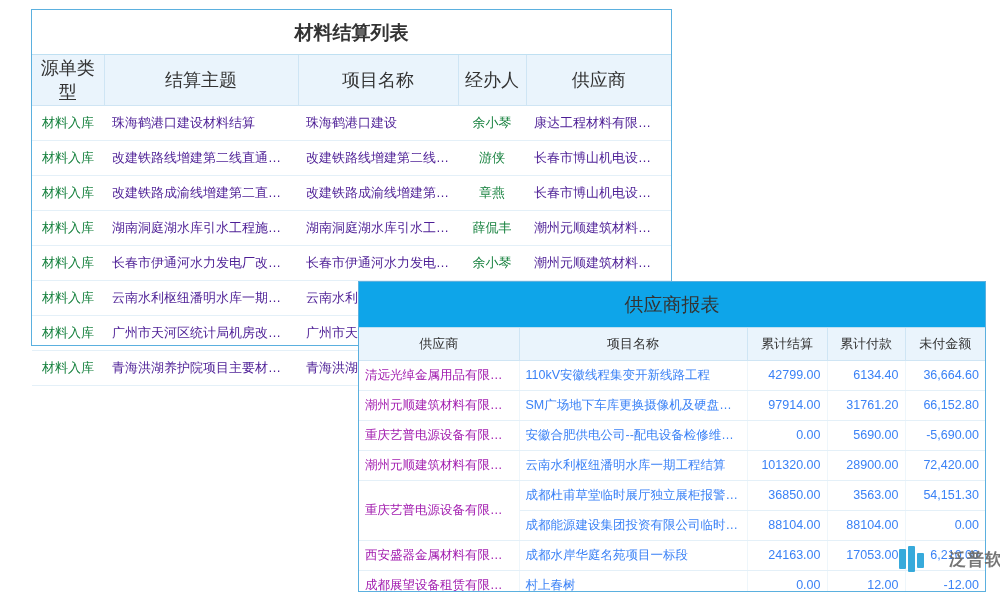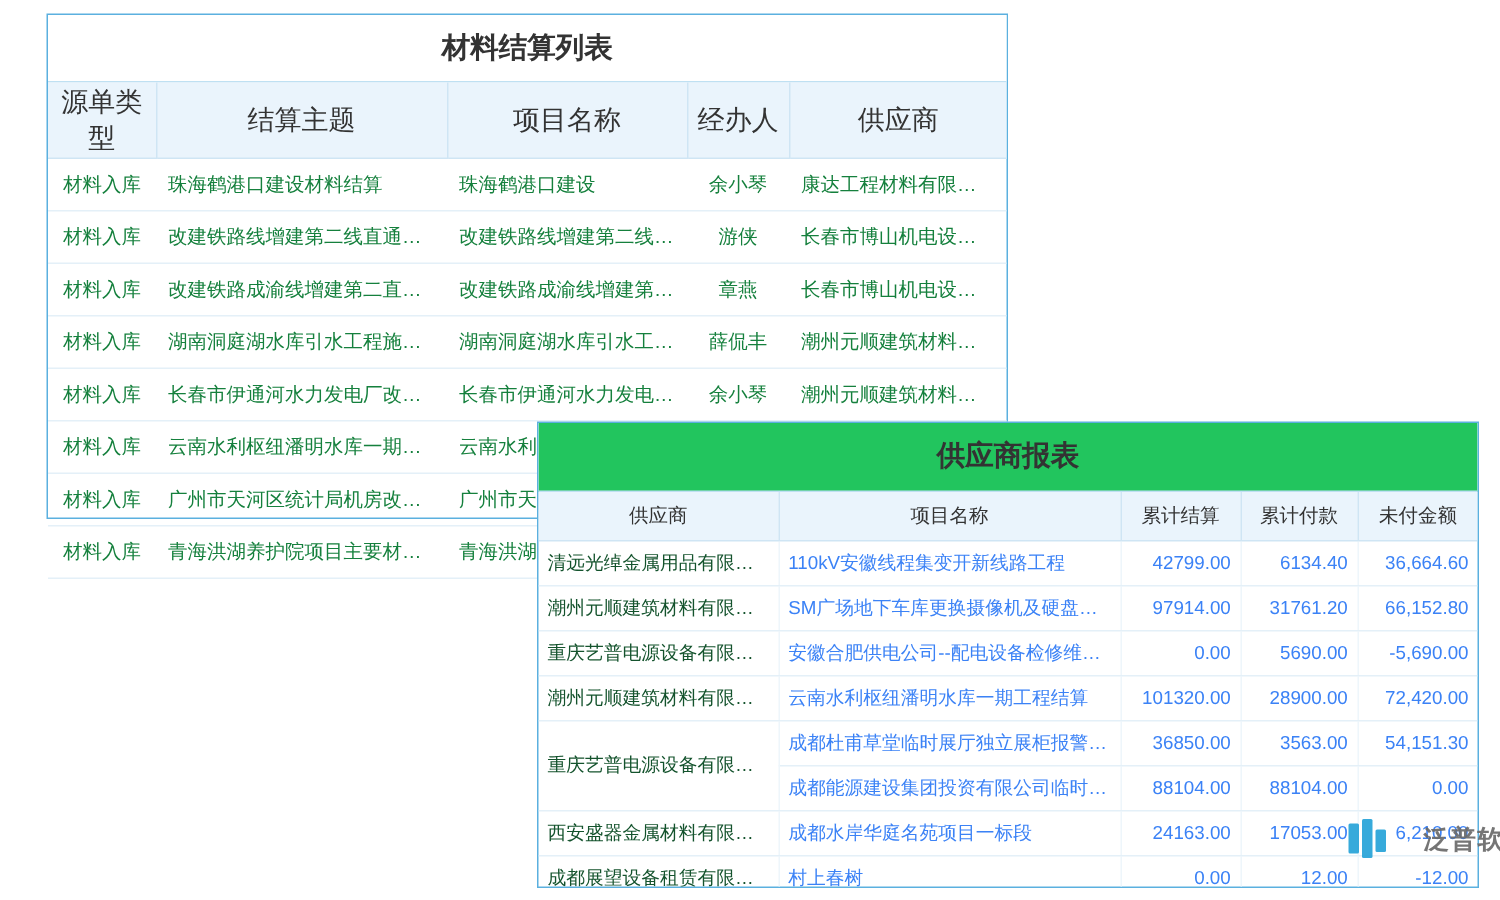--- a/index.html
+++ b/index.html
@@ -62,21 +62,21 @@
     font-size: 13px;
     color: #15803d;
     border-bottom: 1px solid #e4f0f8;
     padding: 0 8px;
     box-sizing: border-box;
     white-space: nowrap;
     overflow: hidden;
     text-overflow: ellipsis;
   }
   table.mat td.c { text-align: center; padding: 0 4px; }
-  table.mat td.link { color: #15803d; }
+  table.mat td.link { color: #4c1d95; }
   .mat-col1 { width: 72px; }
   .mat-col2 { width: 194px; }
   .mat-col3 { width: 160px; }
   .mat-col4 { width: 68px; }
   .mat-col5 { width: 145px; }
 
   
   .panel-supplier {
     position: absolute;
     left: 358px;
@@ -86,23 +86,23 @@
     background: #ffffff;
     border: 1px solid #5bb0df;
     box-sizing: border-box;
     overflow: hidden;
   }
   .panel-supplier .title {
     height: 46px;
     line-height: 46px;
     text-align: center;
     font-size: 19px;
-    font-weight: bold;
+    font-weight: normal;
     color: #333333;
-    background: #22c55e;
+    background: #0ea5e9;
     border-bottom: 1px solid #bfe0f2;
     box-sizing: border-box;
   }
   table.sup {
     width: 100%;
     border-collapse: collapse;
     table-layout: fixed;
   }
   table.sup th {
     background: #eaf4fc;
@@ -122,21 +122,21 @@
     color: #3b82f6;
     border-bottom: 1px solid #e4f0f8;
     border-right: 1px solid #eef6fb;
     padding: 0 6px;
     box-sizing: border-box;
     white-space: nowrap;
     overflow: hidden;
     text-overflow: ellipsis;
   }
   table.sup td:last-child { border-right: none; }
-  table.sup td.sup-name { color: #14532d; text-align: center; }
+  table.sup td.sup-name { color: #a21caf; text-align: center; }
   table.sup td.num { text-align: right; }
   .sup-col1 { width: 160px; }
   .sup-col2 { width: 228px; }
   .sup-col3 { width: 80px; }
   .sup-col4 { width: 78px; }
   .sup-col5 { width: 80px; }
 
   
   .watermark {
     position: absolute;

